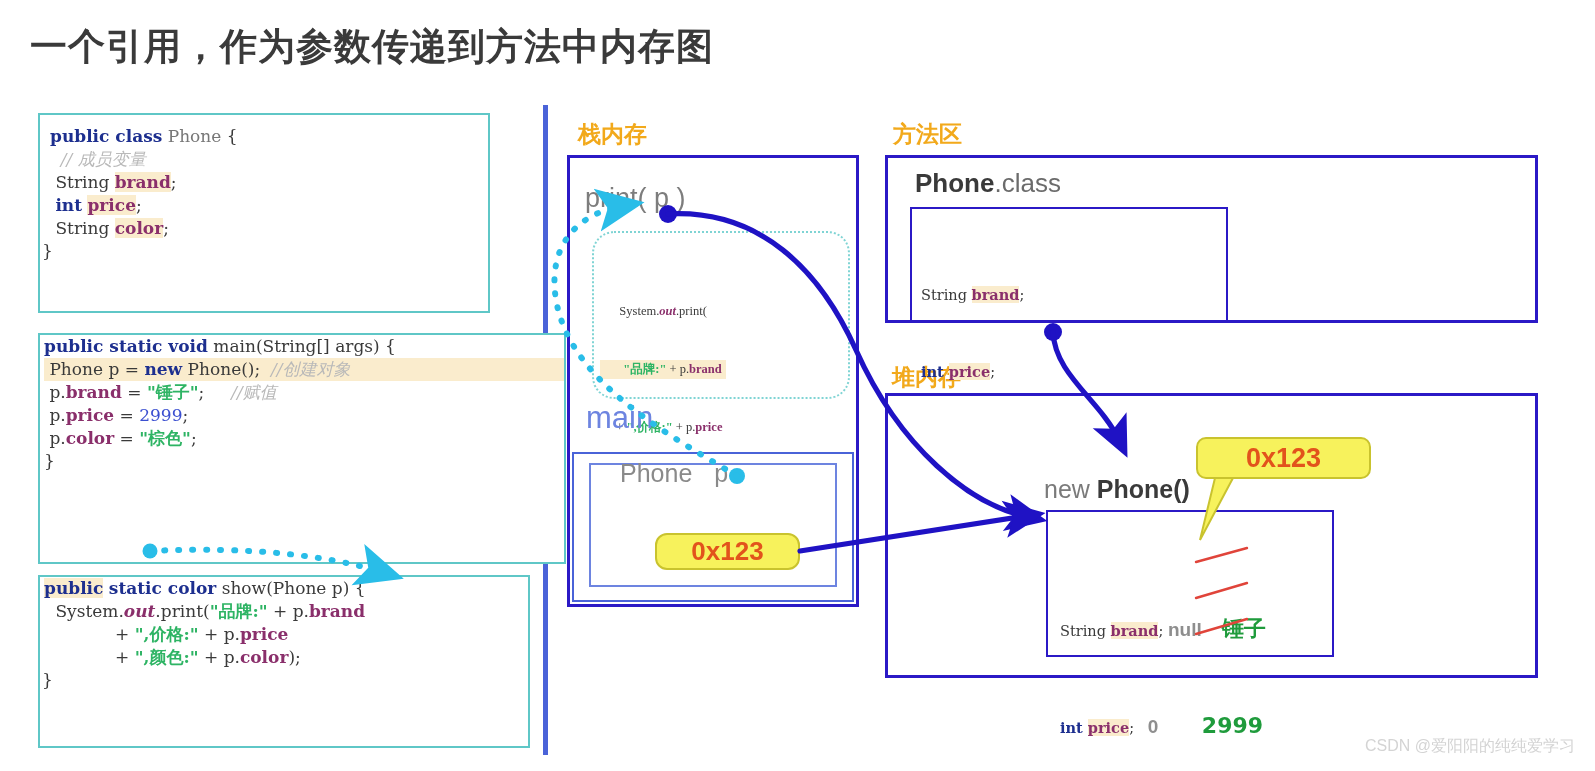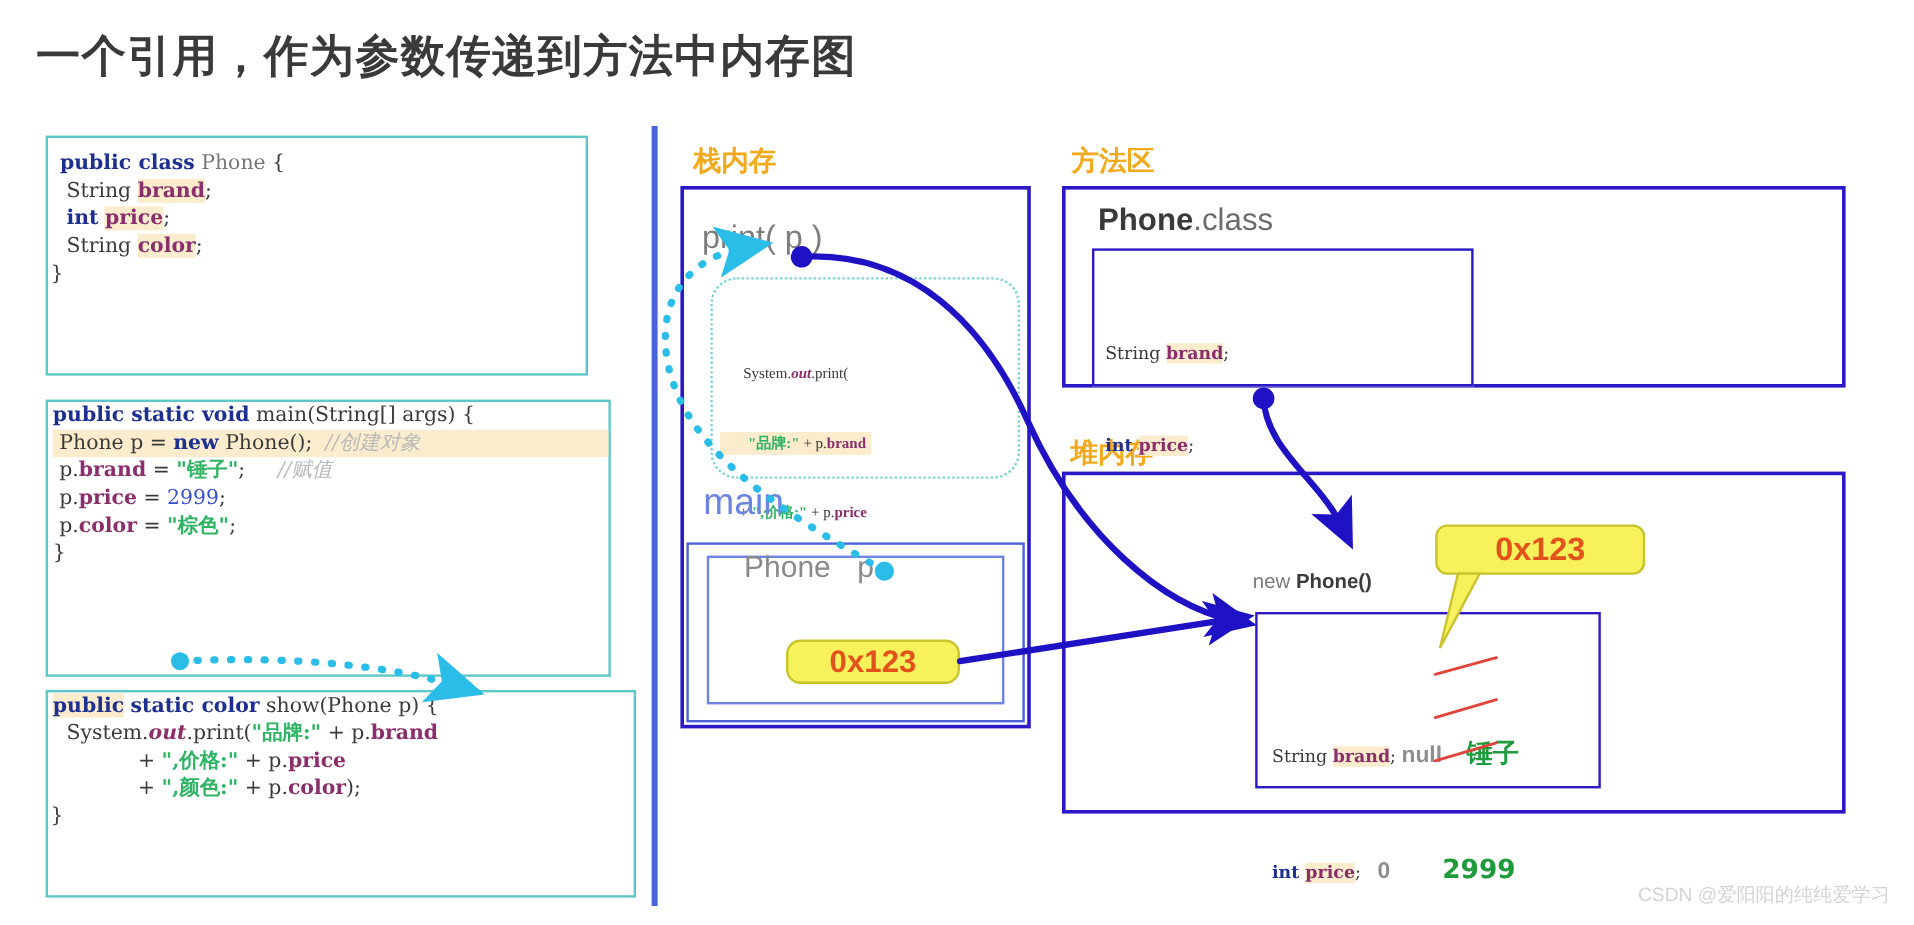--- a/index.html
+++ b/index.html
@@ -30,21 +30,21 @@
 
   
   .code-panel {
     position:absolute;
     border:2px solid #5fc7c7;
     background:#ffffff;
     font-family:"DejaVu Serif", serif;
     color:#3a3a3a;
   }
   #code-class  { left:38px; top:113px; width:452px; height:200px; }
-  #code-main   { left:38px; top:333px; width:471px; height:231px; }
+  #code-main   { left:38px; top:333px; width:528px; height:231px; }
   #code-show   { left:38px; top:575px; width:492px; height:173px; }
 
   .cl { white-space:pre; font-size:17px; line-height:1.0; }
   .kw  { color:#1d2f8f; font-weight:bold; }
   .fld { color:#8a2f6b; font-weight:bold; }
   .typ { color:#777777; }
   .cmt { color:#b9b9b9; font-style:italic; }
   .str { color:#2eb464; font-weight:bold; }
   .num { color:#3b4fd0; }
   .pln { color:#3a3a3a; }
@@ -152,21 +152,21 @@
   }
   #class-fields {
     position:absolute; left:921px; top:231px;
     font-family:"DejaVu Serif", serif; font-size:14.5px; line-height:1.75;
     white-space:pre;
   }
 
   
   #new-phone-label {
     position:absolute; left:1044px; top:475px;
-    font-size:17px; color:#4a4a4a;
+    font-size:25px; color:#4a4a4a;
     font-family:"Liberation Sans", sans-serif; white-space:nowrap;
   }
   #new-phone-label b { color:#3a3a3a; font-weight:bold; }
   #new-phone-label span { color:#7a7a7a; }
   #obj-box {
     position:absolute; left:1046px; top:510px;
     width:288px; height:147px;
     border:2px solid #2b19c6; background:#fff;
   }
   #obj-fields {
@@ -209,20 +209,21 @@
 </style>
 </head>
 <body>
 
 <div id="title">一个引用，作为参数传递到方法中内存图</div>
 
 <div id="divider"></div>
 
 <div class="code-panel" id="code-class">
   <div class="cl crow r0"><span class="kw">public class</span> <span class="typ">Phone</span> <span class="pln">{</span></div>
+  <div class="cl crow">  <span class="cmt">// 成员变量</span></div>
   <div class="cl crow"> <span class="pln">String</span> <span class="fld hl">brand</span><span class="pln">;</span></div>
   <div class="cl crow"> <span class="kw">int</span> <span class="fld hl">price</span><span class="pln">;</span></div>
   <div class="cl crow"> <span class="pln">String</span> <span class="fld hl">color</span><span class="pln">;</span></div>
   <div class="cl crow" style="margin-left:2px;"><span class="pln">}</span></div>
 </div>
 
 <div class="code-panel" id="code-main">
   <div class="cl crow" style="margin-left:4px;"><span class="kw">public static void</span> <span class="pln">main(String[] args) {</span></div>
   <div class="cl crow hl"> <span class="pln">Phone p = </span><span class="kw">new</span> <span class="pln">Phone();</span>  <span class="cmt">//创建对象</span></div>
   <div class="cl crow"> <span class="pln">p.</span><span class="fld">brand</span> <span class="pln">= </span><span class="str">"锤子"</span><span class="pln">;</span>     <span class="cmt">//赋值</span></div>

